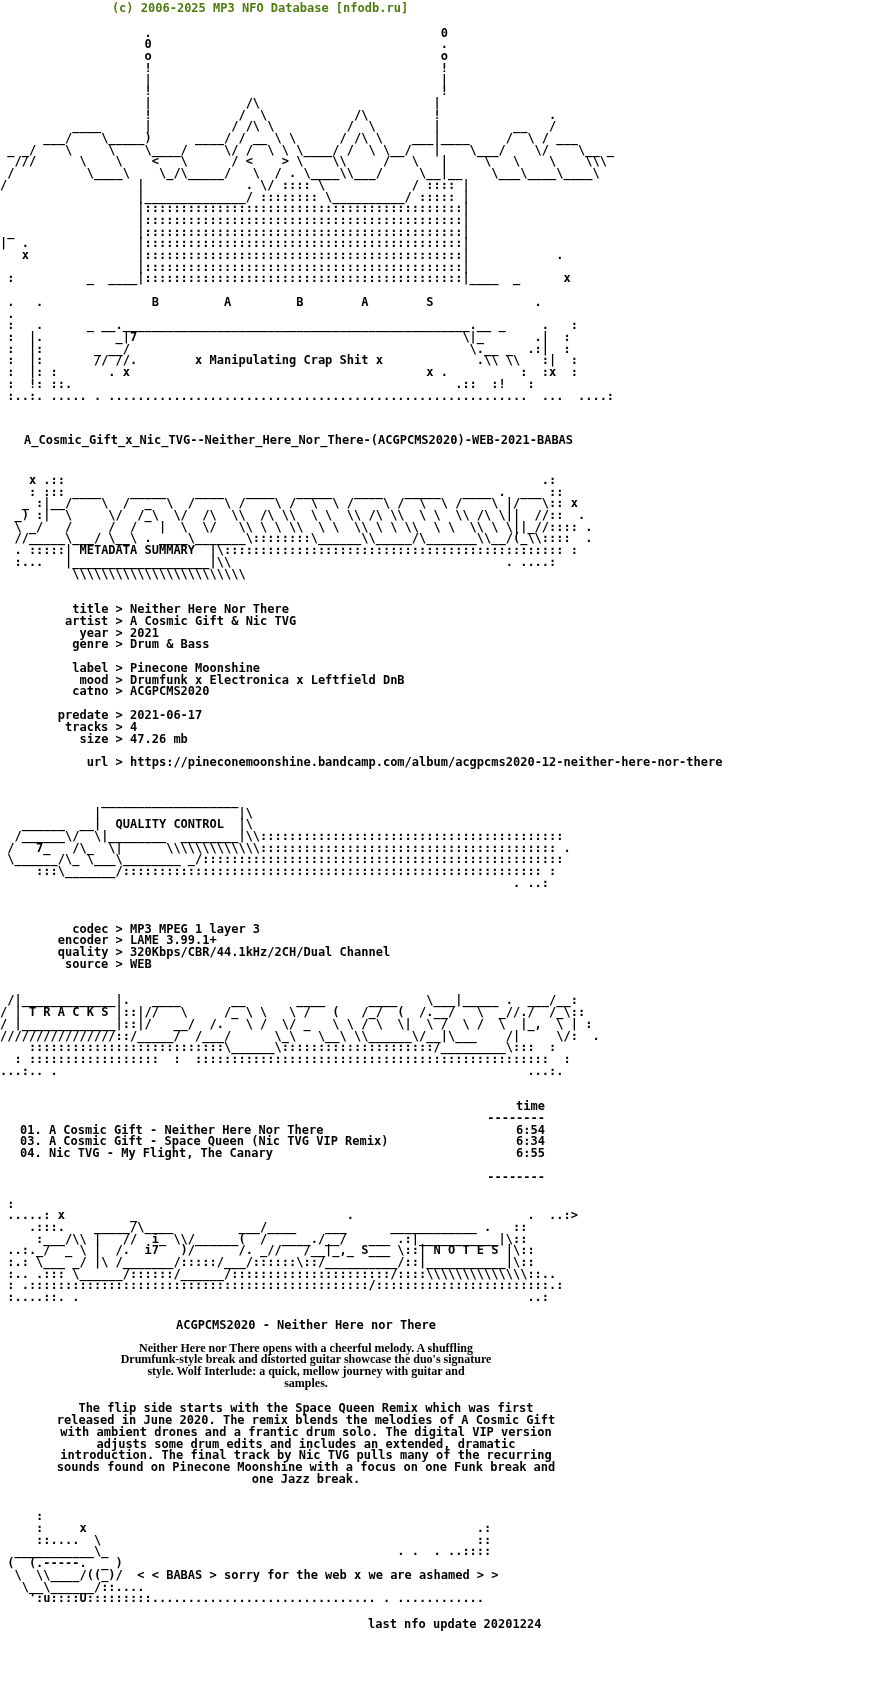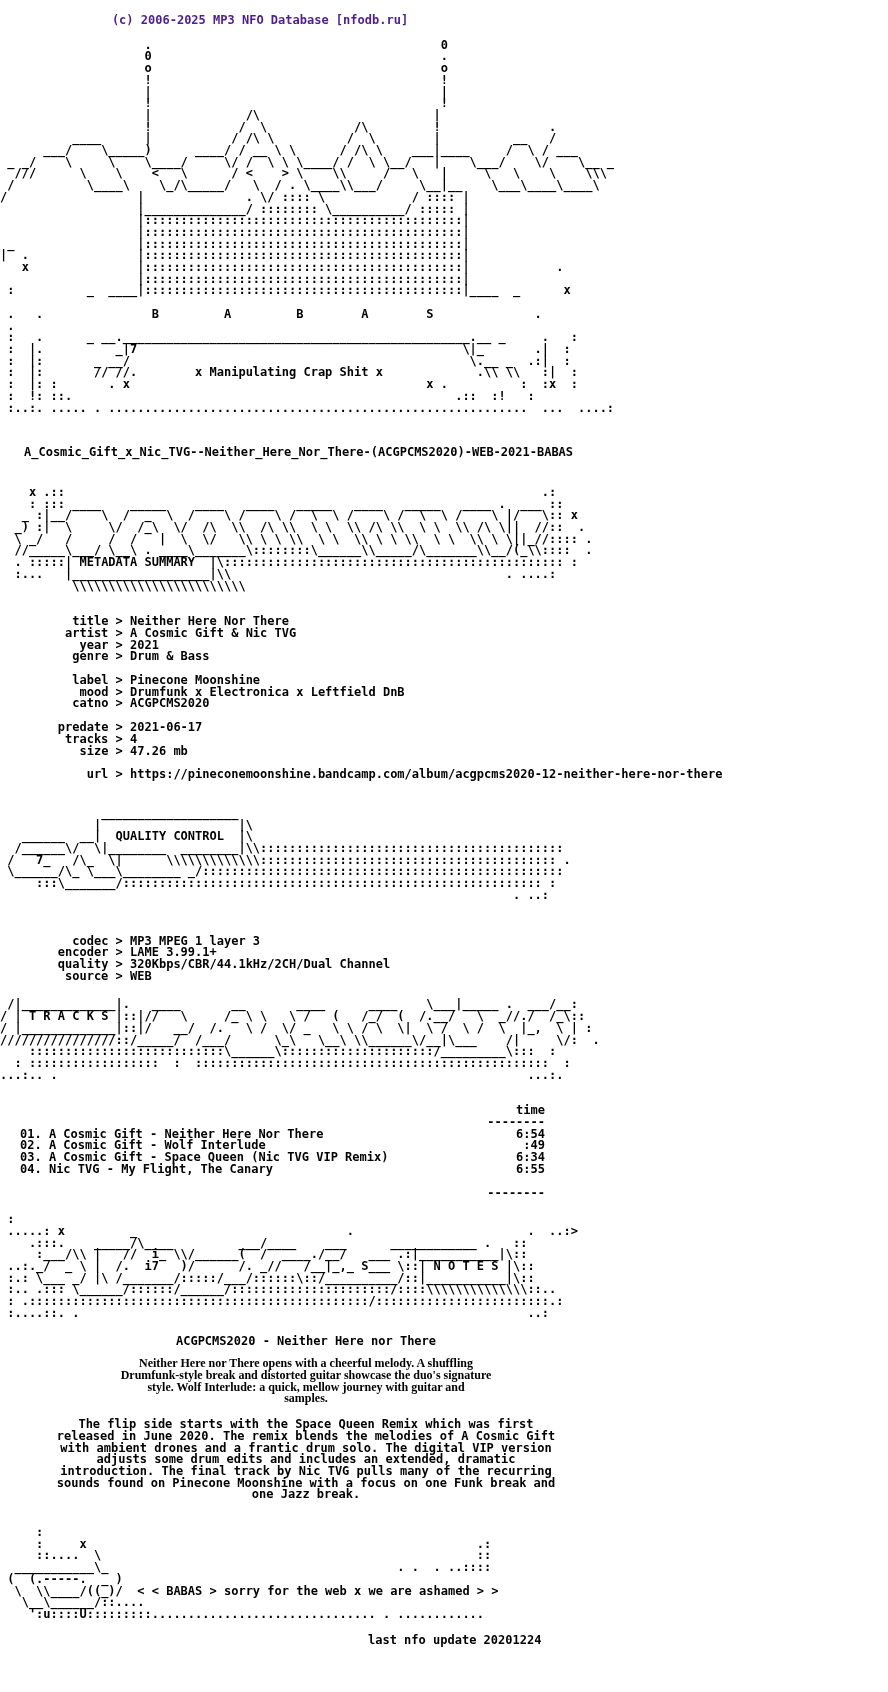--- a/index.html
+++ b/index.html
@@ -4,33 +4,33 @@
 <style>
   * { box-sizing: border-box; }
   html, body { margin: 0; padding: 0; }
   body {
     width: 888px; height: 1692px; overflow: hidden;
     background: #ffffff; color: #000000;
     font-family: "DejaVu Sans Mono", "Liberation Mono", monospace;
     font-weight: bold; font-size: 12px; line-height: 11.7px;
   }
   pre { margin: 0; font: inherit; white-space: pre; }
-  .copyright { width: 520px; text-align: center; color: #4c1d95; padding-top: 15px; cursor: pointer; }
+  .copyright { width: 520px; text-align: center; color: #4d7c0f; padding-top: 3px; cursor: pointer; }
   .art { margin: 0; }
   .art-top { margin-top: 13px; }
   .release { margin: 33px 0 0 24px; }
   .meta-banner { margin-top: 28px; }
   .kv-block { margin-top: 24px; }
   .kv-row { white-space: pre; }
   .kv-label { display: inline-block; width: 15ch; text-align: right; white-space: pre; }
   .kv-sep, .kv-value { white-space: pre; }
   .gap { margin-top: 12px; }
   .qc-banner { margin-top: 27px; }
   .qc-block { margin-top: 34px; }
-  .tracks-banner { margin-top: 17px; }
+  .tracks-banner { margin-top: 25px; }
   .tracks-list { width: 545px; padding-left: 20px; margin-top: 24px; }
   .t-head, .t-div, .t-total { text-align: right; }
   .t-row { display: flex; }
   .t-num { margin-right: 1ch; }
   .t-title { flex: 1; }
   .t-time { width: 9ch; text-align: right; }
   .notes-banner { margin-top: 15px; }
   .notes { width: 612px; text-align: center; }
   .notes-title { margin-top: 16px; text-align: center; }
   .notes-para { white-space: pre; text-align: center; }
@@ -131,25 +131,20 @@
 
   <div class="tracks-list">
     <div class="t-head">time</div>
     <div class="t-div">--------</div>
     <div class="t-row">
         <span class="t-num">01.</span>
         <span class="t-title">A Cosmic Gift - Neither Here Nor There</span>
         <span class="t-time">6:54</span>
       </div>
     <div class="t-row">
-        <span class="t-num">02.</span>
-        <span class="t-title">A Cosmic Gift - Wolf Interlude</span>
-        <span class="t-time">:49</span>
-      </div>
-    <div class="t-row">
         <span class="t-num">03.</span>
         <span class="t-title">A Cosmic Gift - Space Queen (Nic TVG VIP Remix)</span>
         <span class="t-time">6:34</span>
       </div>
     <div class="t-row">
         <span class="t-num">04.</span>
         <span class="t-title">Nic TVG - My Flight, The Canary</span>
         <span class="t-time">6:55</span>
       </div>
     <div class="t-div gap">--------</div>

